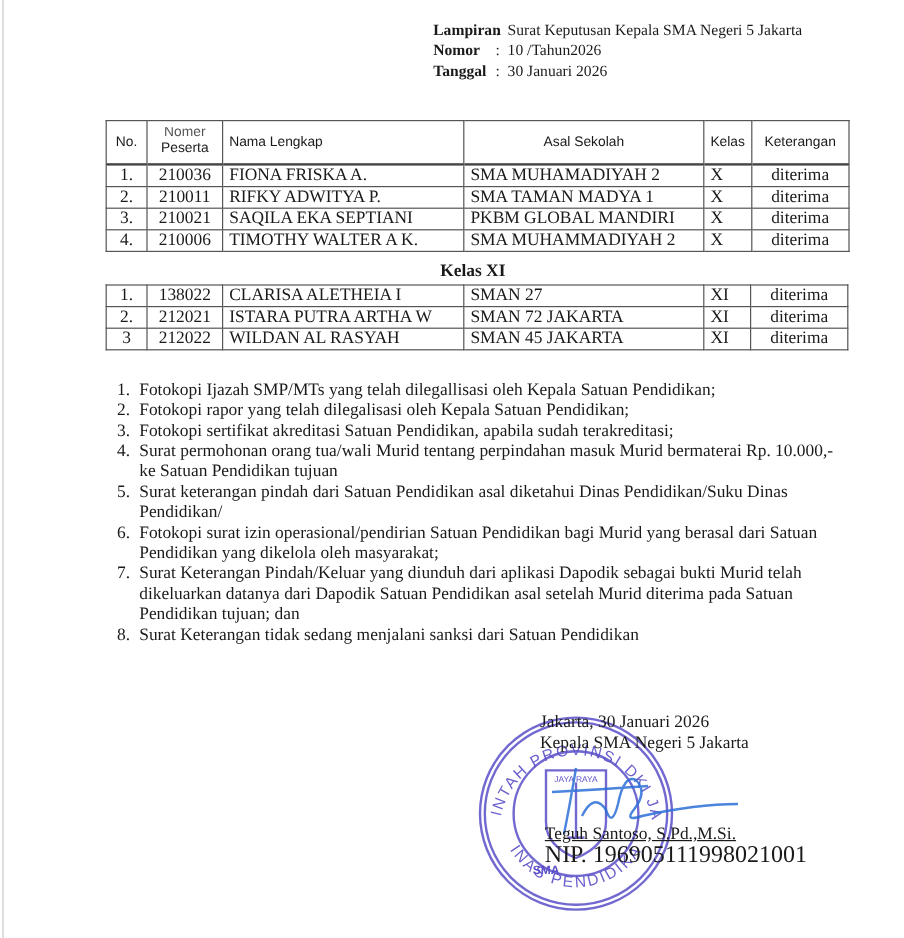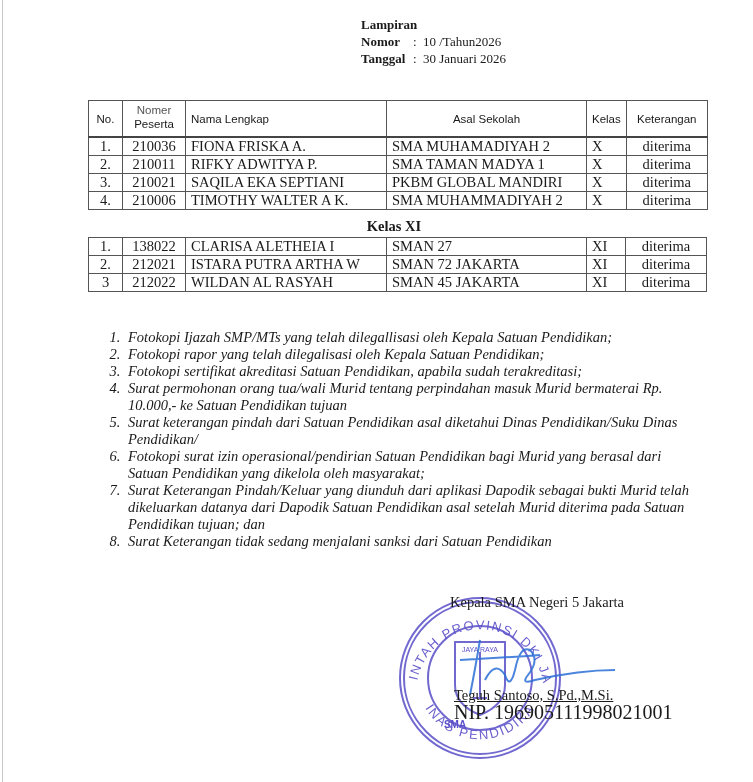--- a/index.html
+++ b/index.html
@@ -28,39 +28,40 @@
   td.c-asal { text-align: left; }
   .nomor-head { display: block; font-size: 11.5px; }
   .nomor-head .top { color: #555; display: block; height: 11px; overflow: hidden; line-height: 8px; }
 
   .kelas-xi-title { position: absolute; left: 88px; width: 612px; top: 217px; text-align: center;
                     font-weight: bold; font-size: 14.5px; line-height: 18px; }
   .tbl-xi { top: 237px; }
 
   .notes { position: absolute; left: 91px; top: 313px; width: 620px; font-size: 14.5px; line-height: 17px; }
   .notes .catatan { font-style: italic; margin: 0; }
-  .notes ol { margin: 16px; padding-left: 17px; font-style: italic; }
+  .notes ol { margin: 4px; padding-left: 17px; }
   .notes li { padding-left: 4px; }
 
   .signature { position: absolute; left: 450px; top: 594px; font-size: 14.5px; line-height: 17px; }
   .sig-name { position: absolute; left: 454px; top: 687px; font-size: 14.5px; line-height: 17px; text-decoration: underline; white-space: nowrap; }
   .sig-nip { position: absolute; left: 454px; top: 704px; font-size: 20px; line-height: 17px; white-space: nowrap; }
 
   .stamp { position: absolute; left: 395px; top: 590px; width: 170px; height: 172px; }
   .ink-sign { position: absolute; left: 440px; top: 630px; width: 180px; height: 70px; }
 </style>
 </head>
 <body>
 
 <div class="page-edge"></div>
 
 <div class="header-block">
   <div class="header-row">
     <span class="lbl">Lampiran</span>
     <span class="sep">:</span>
+    <span>Surat Keputusan Kepala SMA Negeri 5 Jakarta</span>
   </div>
   <div class="header-row">
     <span class="lbl">Nomor</span>
     <span class="sep">:</span>
     <span>10 /Tahun2026</span>
   </div>
   <div class="header-row">
     <span class="lbl">Tanggal</span>
     <span class="sep">:</span>
     <span>30 Januari 2026</span>
@@ -188,20 +189,21 @@
     <textPath href="#arcTop" startOffset="50%" text-anchor="middle">PEMERINTAH PROVINSI DKI JAKARTA</textPath>
   </text>
   <text fill="#5a4fc8" font-family="Liberation Sans, sans-serif" font-size="13" letter-spacing="2" opacity="0.9">
     <textPath href="#arcBot" startOffset="50%" text-anchor="middle">DINAS PENDIDIKAN</textPath>
   </text>
   <text x="85" y="62" fill="#5a4fc8" font-family="Liberation Sans, sans-serif" font-size="7" text-anchor="middle">JAYA RAYA</text>
   <text x="60" y="138" fill="#5a4fc8" font-family="Liberation Sans, sans-serif" font-size="10" font-weight="bold" text-anchor="middle">SMA</text>
 </svg>
 
 <div class="signature">
+  <div>Jakarta, 30 Januari 2026</div>
   <div>Kepala SMA Negeri 5 Jakarta</div>
 </div>
 
 <svg class="ink-sign" viewBox="0 0 180 70">
   <path d="M 40 10 Q 35 40 30 65 M 20 30 Q 60 28 100 25 M 45 50 Q 55 30 65 45 Q 70 60 75 40 Q 80 15 90 20 Q 100 30 88 45 Q 80 55 95 50 Q 140 40 175 40" fill="none" stroke="#2a6fd6" stroke-width="2" opacity="0.85"></path>
 </svg>
 
 <div class="sig-name">Teguh Santoso, S.Pd.,M.Si.</div>
 <div class="sig-nip">NIP. 196905111998021001</div>
 

